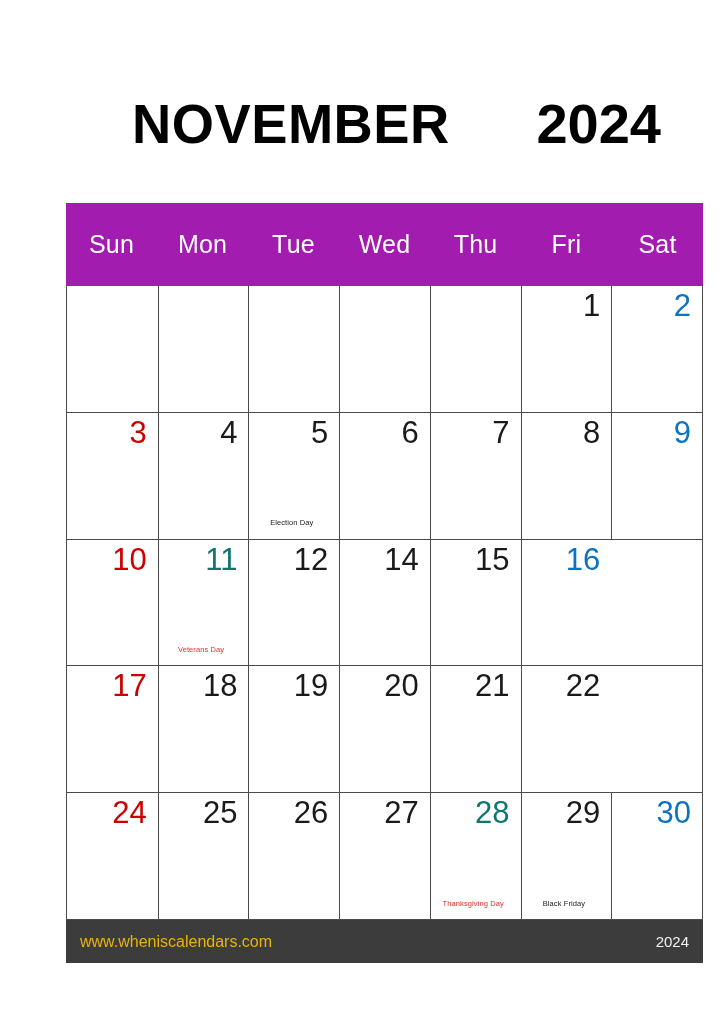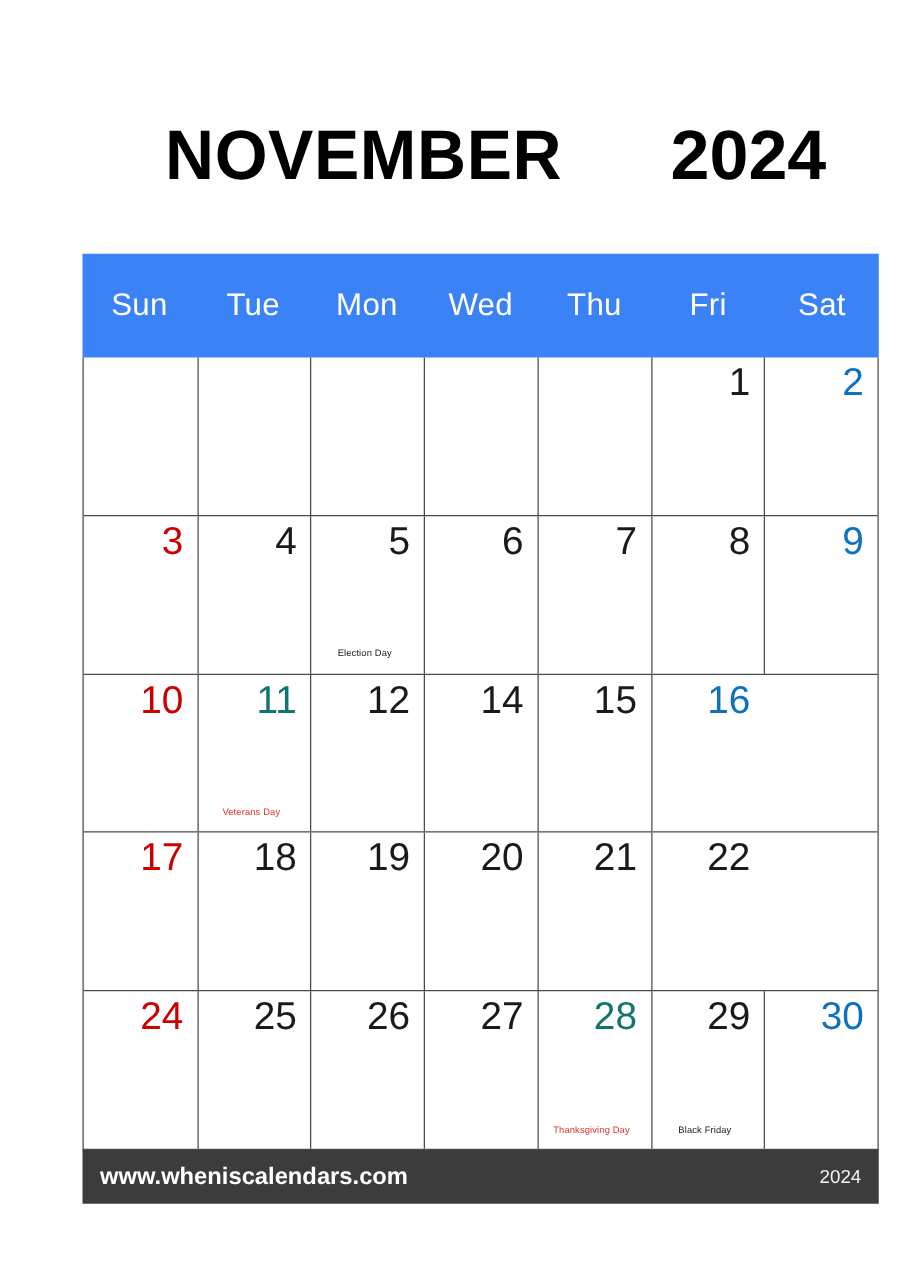--- a/index.html
+++ b/index.html
@@ -65,21 +65,21 @@
     box-sizing: border-box;
     display: flex;
     flex-direction: column;
     background: #ffffff;
   }
 
   
   .weekday-header {
     display: grid;
     grid-template-columns: repeat(7, 1fr);
-    background: #3b82f6;
+    background: #a21caf;
     height: 83px;
     flex: 0 0 83px;
   }
   .weekday-cell {
     display: flex;
     align-items: center;
     justify-content: center;
     color: #ffffff;
     font-size: 25px;
     font-weight: 400;
@@ -148,23 +148,23 @@
     flex: 0 0 43px;
     height: 43px;
     background: #3c3c3c;
     display: flex;
     align-items: center;
     justify-content: space-between;
     padding: 0 14px 0 14px;
     box-sizing: border-box;
   }
   .footer-url {
-    color: #ffffff;
-    font-size: 19px;
-    font-weight: 700;
+    color: #eab308;
+    font-size: 16px;
+    font-weight: 400;
     line-height: 1;
   }
   .footer-year {
     color: #f0f0f0;
     font-size: 15px;
     font-weight: 400;
     line-height: 1;
   }
 </style>
 </head>
@@ -175,22 +175,22 @@
   <div class="title-row">
     <div class="title-month">NOVEMBER</div>
     <div class="title-spacer"></div>
     <div class="title-year">2024</div>
   </div>
 
   <div class="calendar">
 
     <div class="weekday-header" id="weekday-header">
         <div class="weekday-cell">Sun</div>
+        <div class="weekday-cell">Mon</div>
         <div class="weekday-cell">Tue</div>
-        <div class="weekday-cell">Mon</div>
         <div class="weekday-cell">Wed</div>
         <div class="weekday-cell">Thu</div>
         <div class="weekday-cell">Fri</div>
         <div class="weekday-cell">Sat</div>
       </div>
 
     <div class="weeks" id="weeks-container">
         <div class="week-row">
           <div class="day-cell">
             <div class="day-number empty"></div>

